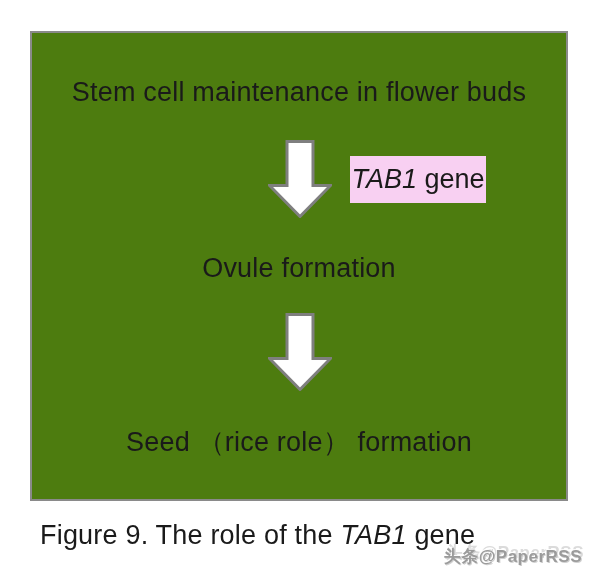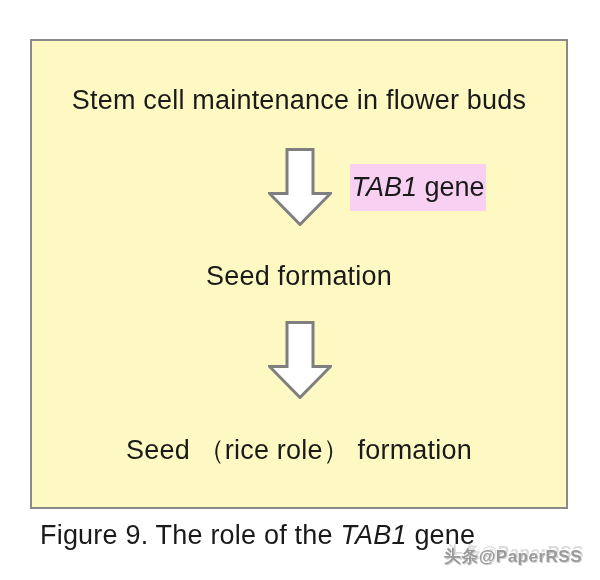--- a/index.html
+++ b/index.html
@@ -17,22 +17,21 @@
     height: 580px;
   }
   .diagram-box {
     position: absolute;
     left: 30px;
     top: 31px;
     width: 538px;
     height: 470px;
     border: 2px solid #8a8a8a;
     box-sizing: border-box;
-    background: #fef9c3;
-    margin-top: 8px;
+    background: #4d7c0f;
   }
   .step {
     position: absolute;
     left: 0;
     width: 100%;
     text-align: center;
     font-size: 27px;
     color: #1a1a1a;
     letter-spacing: 0.2px;
     white-space: nowrap;
@@ -101,21 +100,21 @@
     <div class="step step-1">Stem cell maintenance in flower buds</div>
 
     <svg class="arrow arrow-1" viewBox="0 0 64 78" aria-hidden="true">
       <polygon points="19,1.5 45,1.5 45,45.5 62.5,45.5 32,76.5 1.5,45.5 19,45.5"></polygon>
     </svg>
 
     <div class="gene-box" style="background-color: rgb(248, 208, 242);">
       <span class="italic">TAB1</span><span> gene</span>
     </div>
 
-    <div class="step step-2">Seed formation</div>
+    <div class="step step-2">Ovule formation</div>
 
     <svg class="arrow arrow-2" viewBox="0 0 64 78" aria-hidden="true">
       <polygon points="19,1.5 45,1.5 45,45.5 62.5,45.5 32,76.5 1.5,45.5 19,45.5"></polygon>
     </svg>
 
     <div class="step step-3">Seed （rice role） formation</div>
 
   </div>
 
   <div class="caption">

